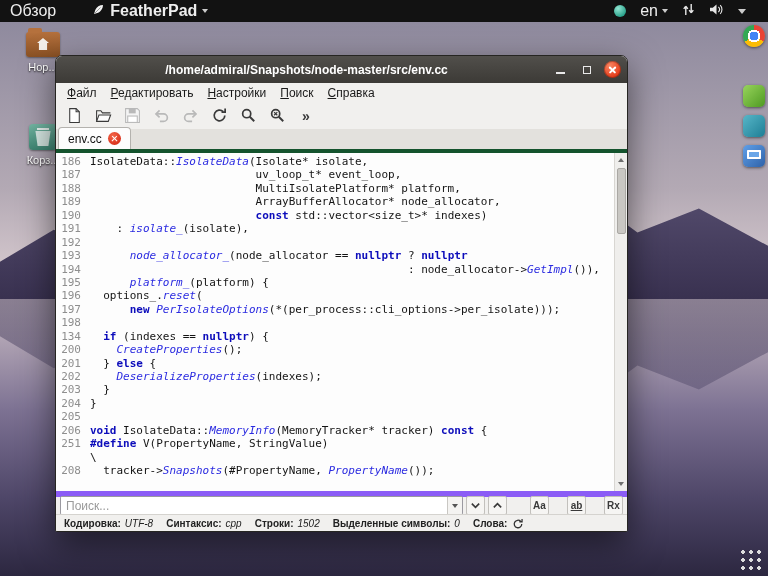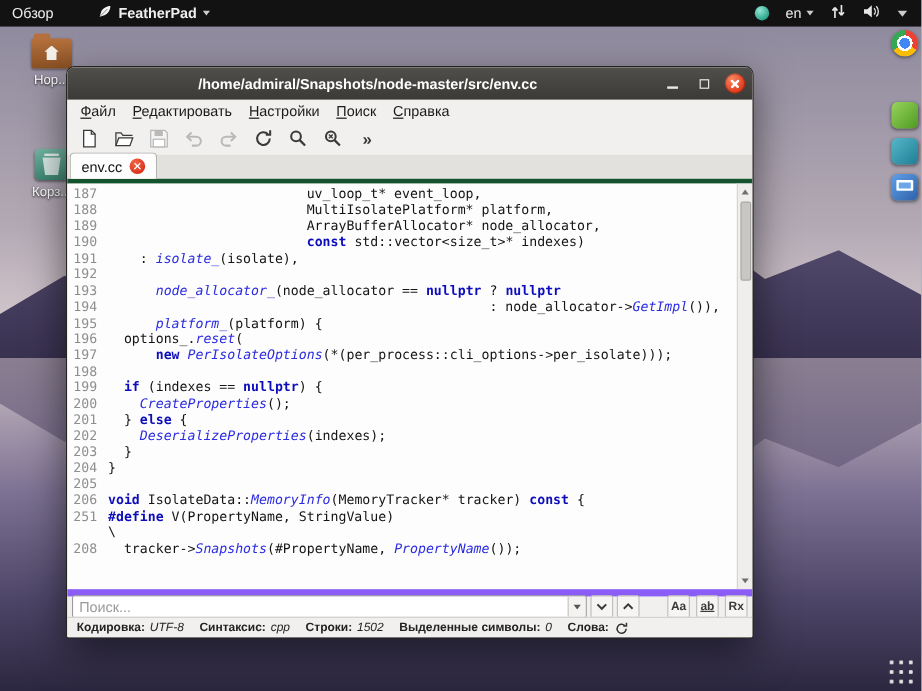--- a/index.html
+++ b/index.html
@@ -1,24 +1,24 @@
 <!DOCTYPE html>
 <html><head>
 <meta charset="utf-8">
 <style>
   *{box-sizing:border-box;margin:0;padding:0}
   body{font-family:"Liberation Sans",sans-serif}
   .screen{position:relative;width:768px;height:576px;overflow:hidden;background:#3a3450}
 
   
   .topbar{position:absolute;top:0;left:0;right:0;height:22px;background:#121212;color:#eee;
-    display:flex;align-items:center;font-size:12px;z-index:50}
+    display:flex;align-items:center;font-size:16px;z-index:50}
   .tb-activities{margin-left:10px;cursor:default}
   .tb-app{margin-left:36px;display:flex;align-items:center;gap:5px;font-weight:bold}
-  .tb-right{margin-left:auto;display:flex;align-items:center;gap:14px;padding-right:12px}
+  .tb-right{margin-left:auto;display:flex;align-items:center;gap:14px;padding-right:22px}
   .caret{width:0;height:0;border-left:3.5px solid transparent;border-right:3.5px solid transparent;border-top:4px solid #ccc;display:inline-block}
   .kbd{display:flex;align-items:center;gap:4px}
   .ind-dot{width:12px;height:12px;border-radius:50%;background:radial-gradient(circle at 35% 30%,#93e6d3,#27a089 75%)}
 
   
   .wallpaper{position:absolute;left:0;right:0;top:22px;bottom:0;
     background:linear-gradient(#8f8a9e 0%,#b3a9b4 30%,#d8cbd0 47%,#b4a7b6 56%,#7d7293 70%,#4e4668 86%,#2c2740 100%)}
   .mtn{position:absolute;left:0;right:0;top:26%;height:24%;
     background:linear-gradient(#5b5375,#393150);
     clip-path:polygon(0 72%,7% 48%,15% 66%,25% 28%,33% 58%,42% 38%,50% 70%,58% 30%,66% 58%,75% 16%,83% 50%,91% 32%,100% 60%,100% 100%,0 100%)}
@@ -109,21 +109,21 @@
 
   .searchbar{height:23px;flex:none;display:flex;align-items:center;gap:3px;padding:0 4px;background:#f1f0ee;border-top:6px solid #8b5cf6}
   .sinput-wrap{flex:1;display:flex;height:19px;background:#fff;border:1px solid #9a99a0;border-radius:2px;overflow:hidden}
   .sinput-wrap input{flex:1;border:none;outline:none;font:12px "Liberation Sans",sans-serif;padding:0 5px;color:#222}
   .sinput-wrap input::placeholder{color:#9a9a9a}
   .combo-btn{flex:none;width:15px;display:flex;align-items:center;justify-content:center;border-left:1px solid #c9c7c3;background:#f4f3f1}
   .combo-btn .caret{border-top-color:#555}
   .nav-btn,.mini-btn{width:19px;height:19px;background:#f6f5f3;border:1px solid #c2c0bc;border-radius:2px;
     display:flex;align-items:center;justify-content:center;color:#3a3a3a;font:bold 10px "Liberation Sans",sans-serif;padding:0}
   .mini-btn.u{text-decoration:underline}
-  .toggles{display:flex;gap:5px;margin-left:20px}
+  .toggles{display:flex;gap:18px;margin-left:20px}
 
   .statusbar{height:18px;flex:none;display:flex;align-items:center;gap:13px;padding:0 8px;background:#f1f0ee;border-top:1px solid #d5d3cf;font-size:10px;color:#222}
   .sb b{font-weight:bold}
   .sb i{font-style:italic;margin-left:4px}
   .refresh-btn{border:none;background:transparent;display:flex;align-items:center;padding:0;margin-left:-8px}
 </style>
 </head>
 <body>
 
 <div class="screen">
@@ -271,33 +271,34 @@
       <div class="tab">
         <span>env.cc</span>
         <span class="tab-close">
             <i></i>
           </span>
       </div>
     </div>
 
     <div class="editor">
       <div class="code" id="code">
+          <div class="row"><span class="ln">186</span><span class="ct"><span class="tk-p">IsolateData::</span><span class="tk-f">IsolateData</span><span class="tk-p">(Isolate* isolate,</span></span></div>
           <div class="row"><span class="ln">187</span><span class="ct"><span class="tk-p">                         uv_loop_t* event_loop,</span></span></div>
           <div class="row"><span class="ln">188</span><span class="ct"><span class="tk-p">                         MultiIsolatePlatform* platform,</span></span></div>
           <div class="row"><span class="ln">189</span><span class="ct"><span class="tk-p">                         ArrayBufferAllocator* node_allocator,</span></span></div>
           <div class="row"><span class="ln">190</span><span class="ct"><span class="tk-p">                         </span><span class="tk-k">const</span><span class="tk-p"> std::vector&lt;size_t&gt;* indexes)</span></span></div>
           <div class="row"><span class="ln">191</span><span class="ct"><span class="tk-p">    : </span><span class="tk-f">isolate_</span><span class="tk-p">(isolate),</span></span></div>
           <div class="row"><span class="ln">192</span></div>
           <div class="row"><span class="ln">193</span><span class="ct"><span class="tk-p">      </span><span class="tk-f">node_allocator_</span><span class="tk-p">(node_allocator == </span><span class="tk-k">nullptr</span><span class="tk-p"> ? </span><span class="tk-k">nullptr</span></span></div>
           <div class="row"><span class="ln">194</span><span class="ct"><span class="tk-p">                                                : node_allocator-&gt;</span><span class="tk-f">GetImpl</span><span class="tk-p">()),</span></span></div>
           <div class="row"><span class="ln">195</span><span class="ct"><span class="tk-p">      </span><span class="tk-f">platform_</span><span class="tk-p">(platform) {</span></span></div>
           <div class="row"><span class="ln">196</span><span class="ct"><span class="tk-p">  options_.</span><span class="tk-f">reset</span><span class="tk-p">(</span></span></div>
           <div class="row"><span class="ln">197</span><span class="ct"><span class="tk-p">      </span><span class="tk-k">new</span><span class="tk-p"> </span><span class="tk-f">PerIsolateOptions</span><span class="tk-p">(*(per_process::cli_options-&gt;per_isolate)));</span></span></div>
           <div class="row"><span class="ln">198</span><span class="ct"></span></div>
-          <div class="row"><span class="ln">199</span><span class="ct"><span class="tk-p">  </span><span class="tk-k">if</span><span class="tk-p"> (indexes == </span><span class="tk-k">nullptr</span><span class="tk-p">) {</span></span></div>
+          <div class="row"><span class="ln">134</span><span class="ct"><span class="tk-p">  </span><span class="tk-k">if</span><span class="tk-p"> (indexes == </span><span class="tk-k">nullptr</span><span class="tk-p">) {</span></span></div>
           <div class="row"><span class="ln">200</span><span class="ct"><span class="tk-p">    </span><span class="tk-f">CreateProperties</span><span class="tk-p">();</span></span></div>
           <div class="row"><span class="ln">201</span><span class="ct"><span class="tk-p">  } </span><span class="tk-k">else</span><span class="tk-p"> {</span></span></div>
           <div class="row"><span class="ln">202</span><span class="ct"><span class="tk-p">    </span><span class="tk-f">DeserializeProperties</span><span class="tk-p">(indexes);</span></span></div>
           <div class="row"><span class="ln">203</span><span class="ct"><span class="tk-p">  }</span></span></div>
           <div class="row"><span class="ln">204</span><span class="ct"><span class="tk-p">}</span></span></div>
           <div class="row"><span class="ln">205</span><span class="ct"></span></div>
           <div class="row"><span class="ln">206</span><span class="ct"><span class="tk-k">void</span><span class="tk-p"> IsolateData::</span><span class="tk-f">MemoryInfo</span><span class="tk-p">(MemoryTracker* tracker) </span><span class="tk-k">const</span><span class="tk-p"> {</span></span></div>
           <div class="row"><span class="ln">251</span><span class="ct"><span class="tk-k">#define</span><span class="tk-p"> V(PropertyName, StringValue)</span></span></div>
           <div class="row"><span class="ln"></span><span class="ct"><span class="tk-p">\</span></span></div>
           <div class="row"><span class="ln">208</span><span class="ct"><span class="tk-p">  tracker-&gt;</span><span class="tk-f">Snapshots</span><span class="tk-p">(#PropertyName, </span><span class="tk-f">PropertyName</span><span class="tk-p">());</span></span></div>

